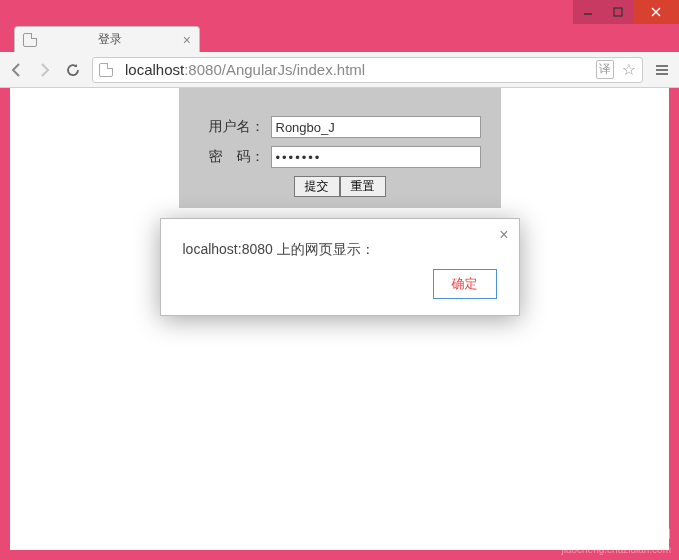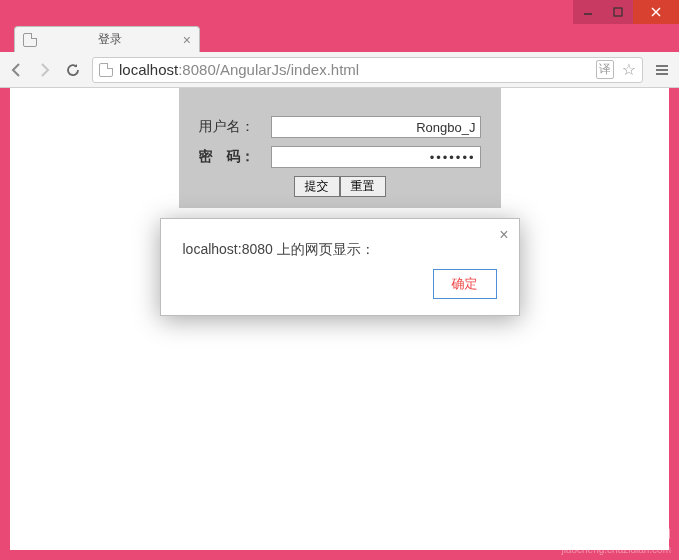--- a/index.html
+++ b/index.html
@@ -92,21 +92,21 @@
   flex: 1;
   height: 26px;
   border: 1px solid #ccc;
   border-radius: 3px;
   background: #fff;
   display: flex;
   align-items: center;
   padding: 0 6px;
   font-size: 15px;
   color: #888;
-  gap: 6px;
+  gap: 12px;
 }
 .omnibox .page-icon {
   width: 14px; height: 14px;
   border: 1px solid #aaa;
   border-radius: 2px;
   position: relative;
   flex-shrink: 0;
 }
 .omnibox .page-icon::after {
   content: "";
@@ -143,34 +143,34 @@
 }
 .form-row {
   display: flex;
   align-items: center;
   margin-bottom: 8px;
   font-size: 14px;
   color: #333;
 }
 .form-row label {
   width: 72px;
+  text-align: right;
   padding-right: 6px;
   letter-spacing: 0;
 }
-.form-row.password label { letter-spacing: 0; font-weight: bold; }
+.form-row.password label { letter-spacing: 0; }
 .form-row input {
   flex: 1;
   height: 22px;
   border: 1px solid #999;
   background: #fff;
   font-size: 13px;
   padding: 0 4px;
   color: #333;
   font-family: inherit;
-  text-align: right;
 }
 .form-row input[type="password"] { letter-spacing: 2px; font-family: Arial; }
 .form-buttons {
   display: flex;
   justify-content: center;
   margin-top: 0;
 }
 .form-buttons button {
   font-size: 12px;
   padding: 1px 10px;

